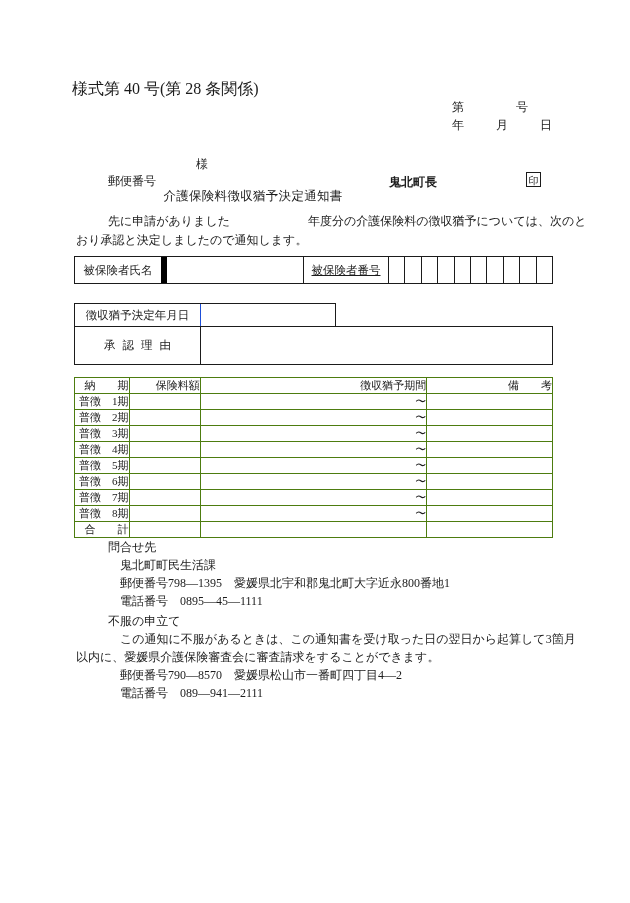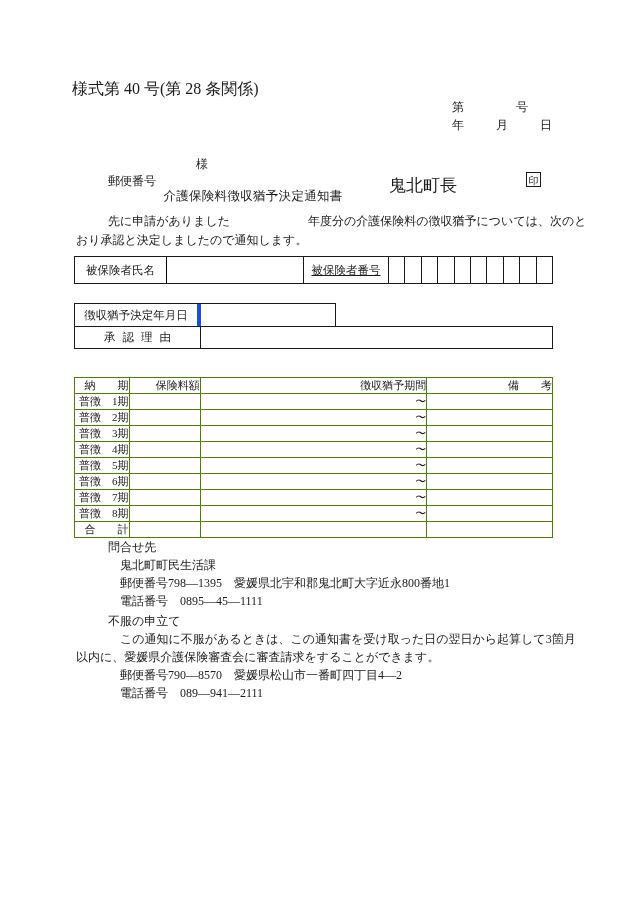--- a/index.html
+++ b/index.html
@@ -46,21 +46,22 @@
     font-size: 12px;
     margin-top: 34px;
   }
   #addressee-honorific {
     left: 196px; top: 156px;
     font-size: 12px;
   }
 
   #issuer-name {
     left: 389px; top: 174px;
-    font-size: 17px;
+    font-size: 12px;
+    font-weight: bold;
   }
   #seal-box {
     left: 526px; top: 172px;
     width: 15px; height: 15px;
     border: 1px solid #1b1b1b;
     font-size: 10px;
     line-height: 15px;
     text-align: center;
     box-sizing: border-box;
   }
@@ -93,21 +94,21 @@
     box-sizing: border-box;
     display: flex;
   }
   #insured-table .cell {
     display: flex;
     align-items: center;
     justify-content: center;
     font-size: 11.5px;
     box-sizing: border-box;
   }
-  #insured-table .lbl-name   { width: 92px; border-right: 1px solid #000000; font-family: Liberation Serif, serif; }
+  #insured-table .lbl-name   { width: 92px; border-right: 6px solid #000000; font-family: Liberation Serif, serif; }
   #insured-table .val-name   { width: 137px; border-right: 1px solid #1b1b1b; }
   #insured-table .lbl-number { width: 85px; border-right: 1px solid #1b1b1b; text-decoration: underline; }
   #insured-table .digits {
     flex: 1;
     display: flex;
   }
   #insured-table .digits .d {
     flex: 1;
     border-right: 1px solid #1b1b1b;
     box-sizing: border-box;
@@ -119,31 +120,31 @@
     position: absolute;
     left: 74px; top: 303px;
     width: 262px; height: 23px;
     box-sizing: border-box;
     border: 1.4px solid #1b1b1b;
     border-bottom: none;
     display: flex;
   }
   #decision-date-row .lbl {
     width: 126px;
-    border-right: 4px solid #1d4ed8;
+    border-right: 1px solid #1d4ed8;
     box-sizing: border-box;
     display: flex; align-items: center; justify-content: center;
     font-size: 11.5px;
   }
   #decision-date-row .val { flex: 1; }
 
   #approval-reason-row {
     position: absolute;
     left: 74px; top: 326px;
-    width: 479px; height: 23px;
+    width: 479px; height: 39px;
     box-sizing: border-box;
     border: 1.4px solid #1b1b1b;
     display: flex;
   }
   #approval-reason-row .lbl {
     width: 126px;
     border-right: 1px solid #1b1b1b;
     box-sizing: border-box;
     display: flex; align-items: center; justify-content: center;
     font-size: 11.5px;

